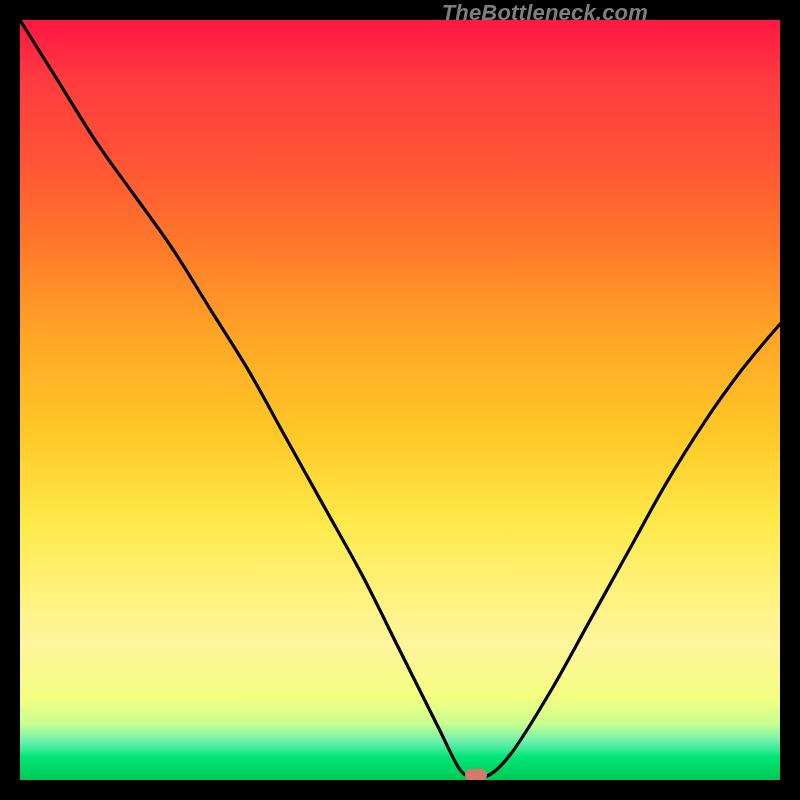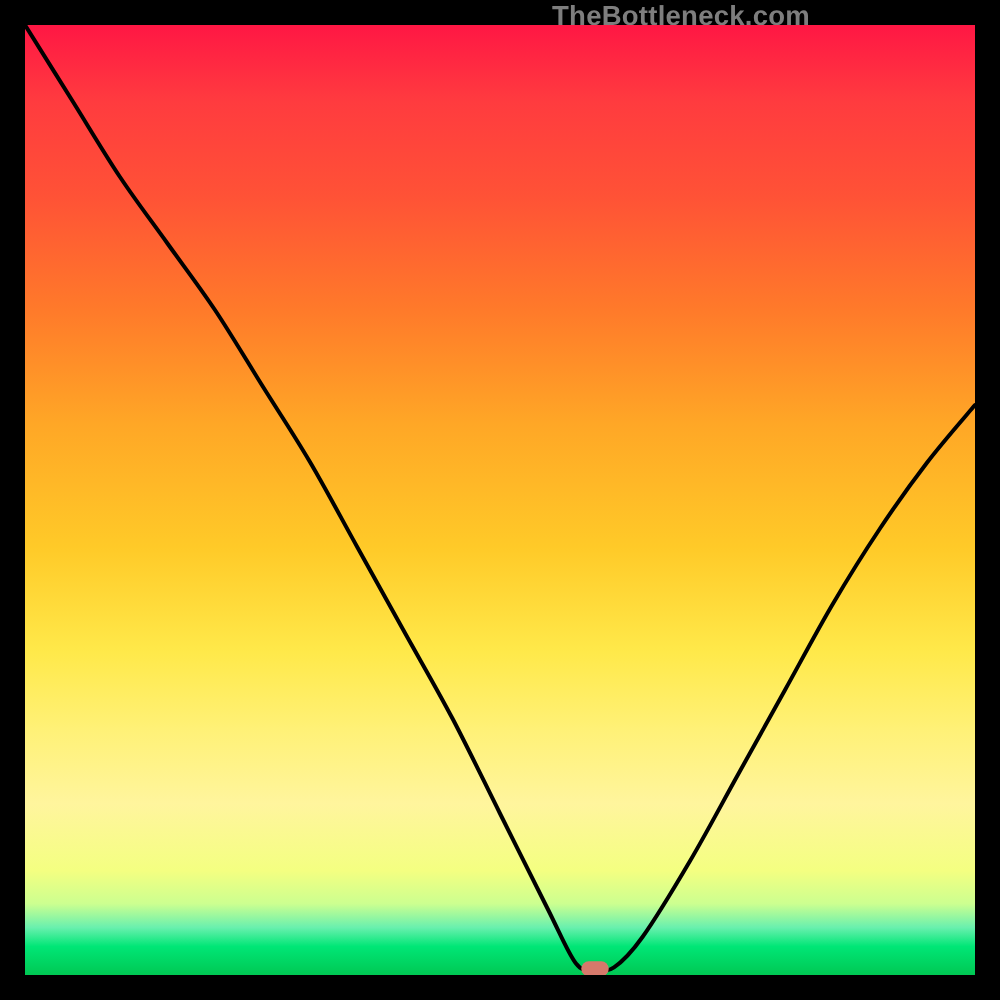--- a/index.html
+++ b/index.html
@@ -9,20 +9,21 @@
     height: 800px;
     background: #000;
     overflow: hidden;
     font-family: Arial, Helvetica, sans-serif;
   }
   .frame {
     position: relative;
     width: 656px;
     height: 800px;
     background: #000;
+    font-style: italic;
   }
   .plot-area {
     position: absolute;
     left: 20px;
     top: 20px;
     width: 760px;
     height: 760px;
     overflow: hidden;
   }
   .gradient {

